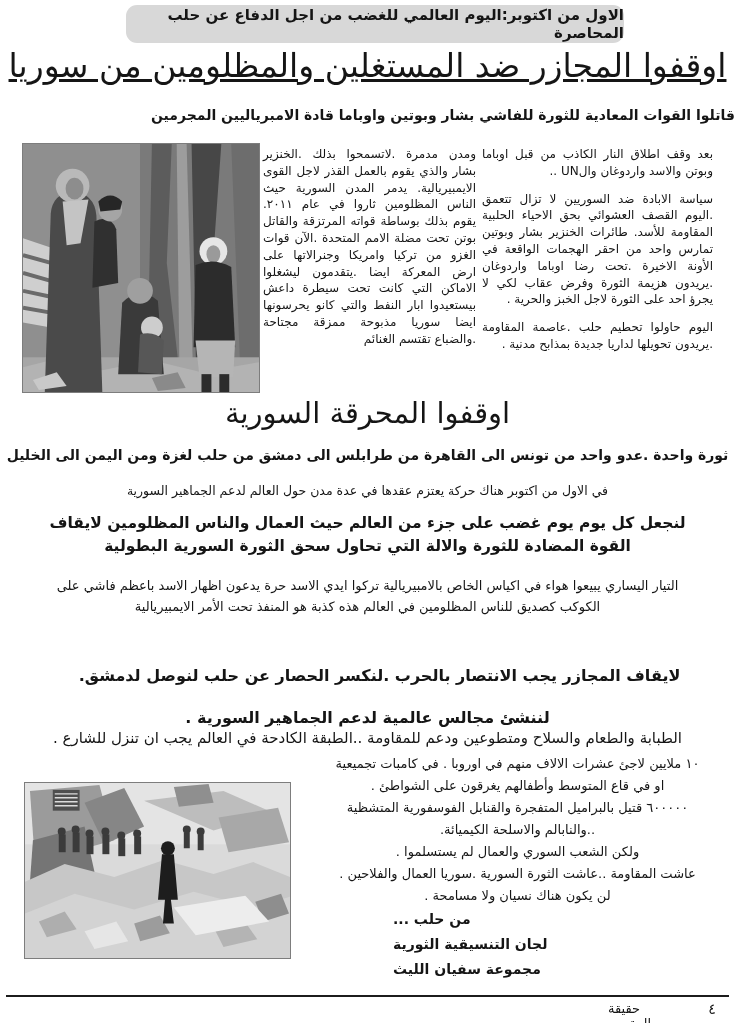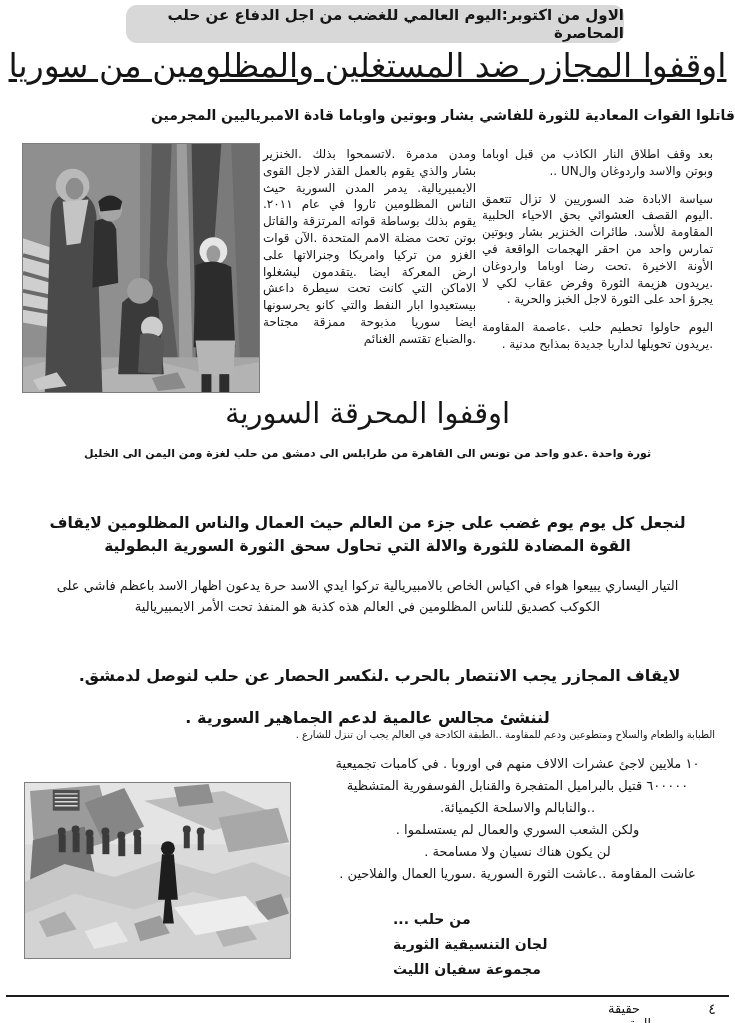--- a/index.html
+++ b/index.html
@@ -34,21 +34,21 @@
   }
   .col p { margin-bottom:11px; }
   .col-right { left:482px; width:231px; }
   .col-left  { left:263px; width:213px; }
   .sec-heading {
     position:absolute; top:396px; left:0; width:100%;
     text-align:center; font-family:"DejaVu Serif", serif; font-size:29px;
   }
   .slogan {
     position:absolute; top:447px; left:0; width:100%;
-    text-align:center; font-size:11px; font-weight:bold;
+    text-align:center; font-size:14px; font-weight:bold;
   }
   .announce {
     position:absolute; top:483px; left:0; width:100%;
     text-align:center; font-size:12.5px;
   }
   .call {
     position:absolute; top:512px; left:42px; width:651px;
     text-align:center; font-size:15.5px; font-weight:bold; line-height:1.5;
   }
   .para3 {
@@ -58,21 +58,21 @@
   .victory1 {
     position:absolute; top:666px; left:0; width:100%;
     text-align:center; font-size:16px; font-weight:bold;margin-left:12px;
   }
   .victory2 {
     position:absolute; top:708px; left:0; width:100%;
     text-align:center; font-size:16px; font-weight:bold;
   }
   .street {
     position:absolute; top:729px; left:20px; width:695px;
-    text-align:right; font-size:10px;
+    text-align:center; font-size:15px;
   }
   .stack {
     position:absolute; top:753px; left:305px; width:425px;
     text-align:center; font-size:13px; line-height:22px;
   }
   .signature {
     position:absolute; top:907px; right:62px; width:280px;
     text-align:left; font-size:14px; font-weight:bold; line-height:25px;
   }
   .signature div { direction:rtl; }
@@ -140,38 +140,40 @@
     <p>سياسة الابادة ضد السوريين لا تزال تتعمق .اليوم القصف العشوائي بحق الاحياء الحلبية المقاومة للأسد. طائرات الخنزير بشار وبوتين تمارس واحد من احقر الهجمات الواقعة في الأونة الاخيرة .تحت رضا اوباما واردوغان .يريدون هزيمة الثورة وفرض عقاب لكي لا يجرؤ احد على الثورة لاجل الخبز والحرية .</p>
     <p>اليوم حاولوا تحطيم حلب .عاصمة المقاومة .يريدون تحويلها لداريا جديدة بمذابح مدنية .</p>
   </div>
 
   <div class="col col-left">
     <p>ومدن مدمرة .لاتسمحوا بذلك .الخنزير بشار والذي يقوم بالعمل القذر لاجل القوى الايمبيريالية. يدمر المدن السورية حيث الناس المظلومين ثاروا في عام ٢٠١١. يقوم بذلك بوساطة قواته المرتزقة والقاتل بوتن تحت مضلة الامم المتحدة .الآن قوات الغزو من تركيا وامريكا وجنرالاتها على ارض المعركة ايضا .يتقدمون ليشغلوا الاماكن التي كانت تحت سيطرة داعش بيستعيدوا ابار النفط والتي كانو يحرسونها ايضا سوريا مذبوحة ممزقة مجتاحة .والضباع تقتسم الغنائم</p>
   </div>
 
   <div class="sec-heading">اوقفوا المحرقة السورية</div>
   <div class="slogan">ثورة واحدة .عدو واحد من تونس الى القاهرة من طرابلس الى دمشق من حلب لغزة ومن اليمن الى الخليل</div>
+  <div class="announce">في الاول من اكتوبر هناك حركة يعتزم عقدها في عدة مدن حول العالم لدعم الجماهير السورية</div>
   <div class="call">لنجعل كل يوم يوم غضب على جزء من العالم حيث العمال والناس المظلومين لايقاف القوة المضادة للثورة والالة التي تحاول سحق الثورة السورية البطولية</div>
 
   <div class="para3">
     <div>التيار اليساري يبيعوا هواء في اكياس الخاص بالامبيريالية تركوا ايدي الاسد حرة يدعون اظهار الاسد باعظم فاشي  على</div>
     <div>الكوكب كصديق للناس المظلومين في العالم هذه كذبة هو المنفذ تحت الأمر الايمبيريالية</div>
   </div>
 
   <div class="victory1">لايقاف المجازر يجب الانتصار بالحرب .لنكسر الحصار عن حلب لنوصل لدمشق.</div>
   <div class="victory2">لننشئ مجالس عالمية لدعم الجماهير السورية .</div>
   <div class="street">الطبابة والطعام والسلاح ومتطوعين ودعم للمقاومة ..الطبقة الكادحة في العالم يجب ان تنزل للشارع .</div>
 
   <div class="stack">
     <div>١٠ ملايين لاجئ عشرات الالاف منهم في اوروبا . في كامبات تجميعية</div>
+    <div>او في قاع المتوسط وأطفالهم يغرقون على الشواطئ .</div>
     <div>٦٠٠٠٠٠ قتيل بالبراميل المتفجرة والقنابل الفوسفورية المتشظية</div>
     <div>..والنابالم والاسلحة الكيميائة.</div>
     <div>ولكن الشعب السوري والعمال لم يستسلموا .</div>
+    <div>عاشت المقاومة ..عاشت الثورة السورية .سوريا العمال والفلاحين .</div>
     <div>لن يكون هناك نسيان  ولا مسامحة .</div>
-    <div>عاشت المقاومة ..عاشت الثورة السورية .سوريا العمال والفلاحين .</div>
   </div>
 
   <div class="photo photo-bottom">
     <svg viewBox="0 0 267 177" preserveAspectRatio="none">
       <rect width="267" height="177" fill="#dadada"></rect>
       <rect width="267" height="62" fill="#e4e4e4"></rect>
       <path d="M5 8 L75 2 L90 58 L10 80 Z" fill="#9b9b9b"></path>
       <rect x="28" y="7" width="27" height="21" fill="#4f4f4f"></rect>
       <path d="M30 11 h23 M30 15 h23 M30 19 h23 M30 23 h23" stroke="#dcdcdc" stroke-width="1.5" fill="none"></path>
       <path d="M60 20 L100 5 L120 44 L80 62 Z" fill="#868686"></path>

